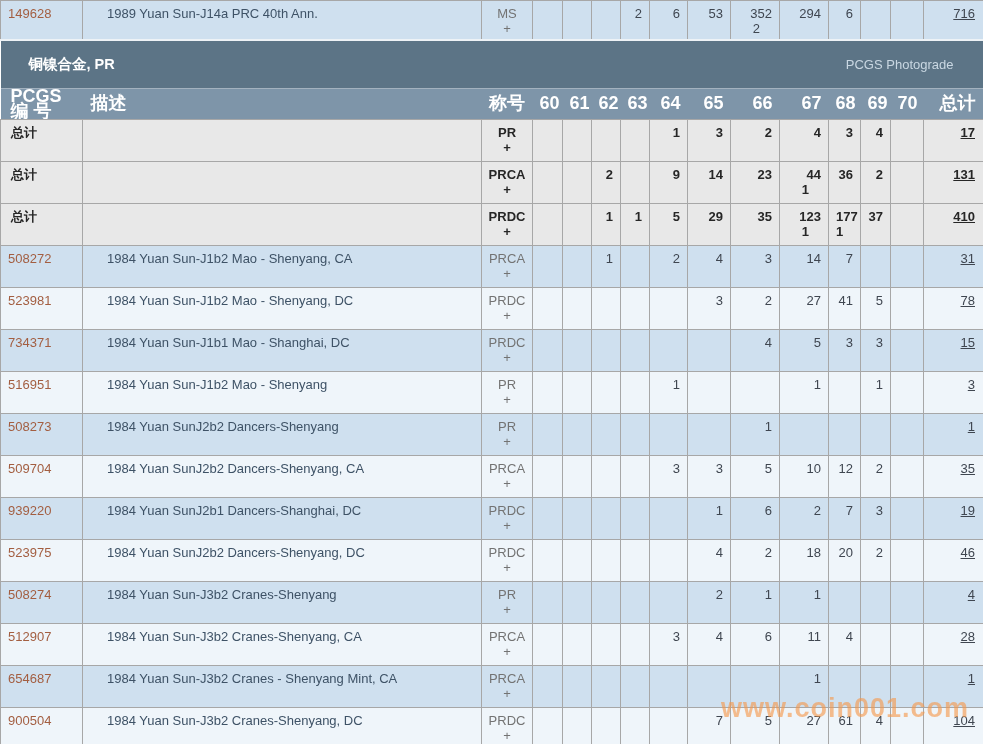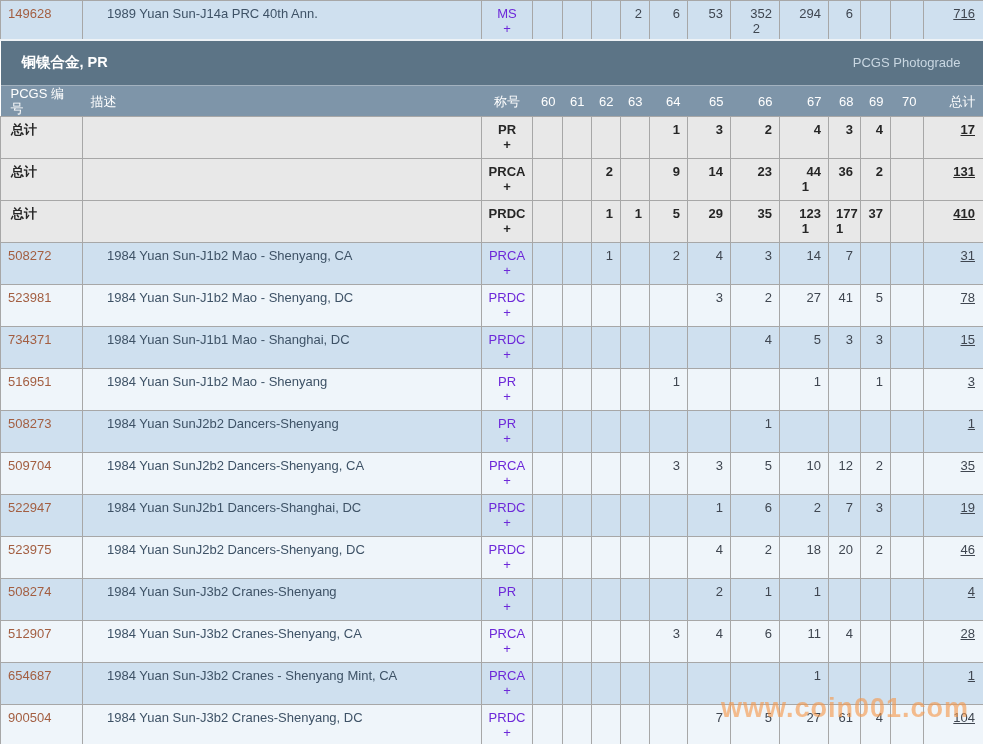--- a/index.html
+++ b/index.html
@@ -16,39 +16,39 @@
     vertical-align: top; padding: 5px 7px 0 7px;
     height: 42px; overflow: hidden; line-height: 15px;
   }
   .row-first td { height: 39px; }
   .row-blue  td { background: #cfe0ef; }
   .row-light td { background: #eff5fa; }
   .row-total td { background: #e8e8e8; font-weight: bold; color: #262626; }
   .pcgs  { color: #a35e41; }
   .desc  { padding-left: 24px;  color: #3e5266; }
   .lbl   { padding-left: 10px; color: #1f1f1f; }
-  .desig { text-align: center; padding-left: 0; padding-right: 0; color: #6d28d9; }
+  .desig { text-align: center; padding-left: 0; padding-right: 0; color: #737373; }
   .num   { text-align: right; }
   .num .sub { padding-right: 12px; }
   .total-col { padding-right: 8px; text-decoration: underline; }
   .section-td {
-    height: 46px; padding: 9px; background: #5c7486;
+    height: 46px; padding: 16px; background: #5c7486;
     border-left: none; border-right: none;
     border-top: 2px solid #edf2f6; border-bottom: 1px solid #a3b2bf;
   }
   .section-bar {
     height: 100%; display: flex; align-items: center; justify-content: space-between;
     padding: 0 14px 0 12px;
   }
   .section-title { color: #ffffff; font-weight: bold; font-size: 14.5px; }
   .photograde-link { color: #c9d7e2; font-size: 13px; text-decoration: none; cursor: pointer; }
   .header-row td {
-    background: #7e95a9; color: #ffffff; font-weight: normal;
+    background: #7e95a9; color: #ffffff; font-weight: bold;
     height: 27px; vertical-align: middle; padding-top: 0; padding-bottom: 0;
-    border: none; font-size: 13px;
+    border: none; font-size: 18px;
   }
   .al { text-align: left; } .ac { text-align: center; } .ar { text-align: right; }
   .pl10 { padding-left: 10px; } .pl8 { padding-left: 8px; } .pr8 { padding-right: 8px; }
   .watermark {
     position: absolute; right: 14px; bottom: 20px;
     font-size: 27px; font-weight: bold; letter-spacing: 1px;
     color: rgba(245, 152, 74, 0.62); pointer-events: none; white-space: nowrap;
   }
 </style>
 </head>
@@ -400,21 +400,21 @@
         <td class="num">
           <div class="cell-main">12</div>
         </td>
         <td class="num">
           <div class="cell-main">2</div>
         </td>
         <td class="num"></td>
         <td class="num total-col">35</td>
       </tr>
       <tr class="row-blue">
-        <td class="pcgs">522947</td>
+        <td class="pcgs">939220</td>
         <td class="desc">1984 Yuan SunJ2b1 Dancers-Shanghai, DC</td>
         <td class="desig">
           <div>PRDC</div>
           <div>+</div>
         </td>
         <td class="num"></td>
         <td class="num"></td>
         <td class="num"></td>
         <td class="num"></td>
         <td class="num"></td>

